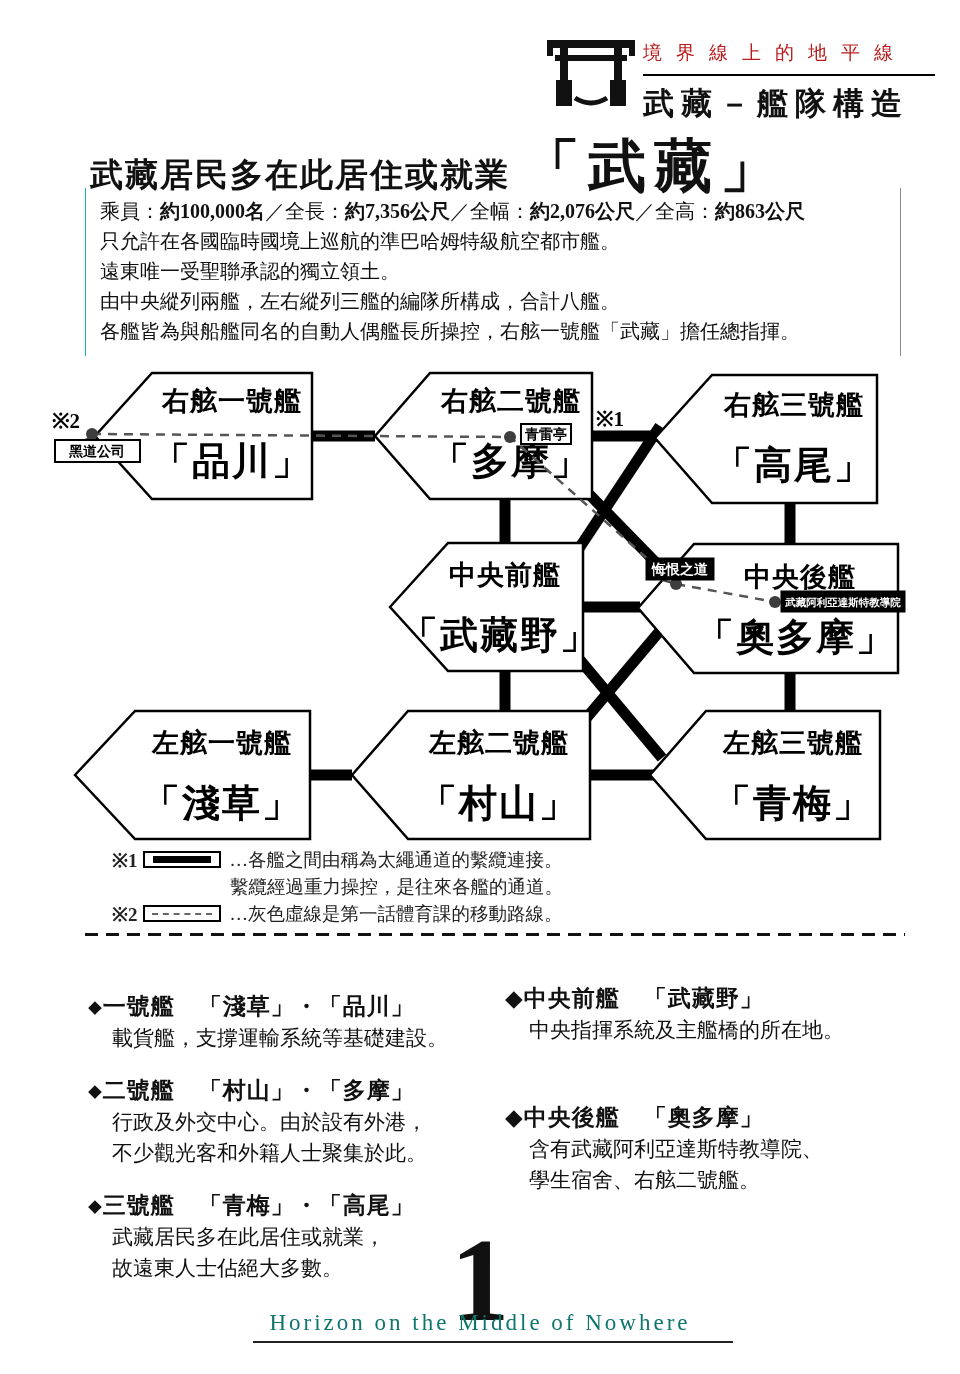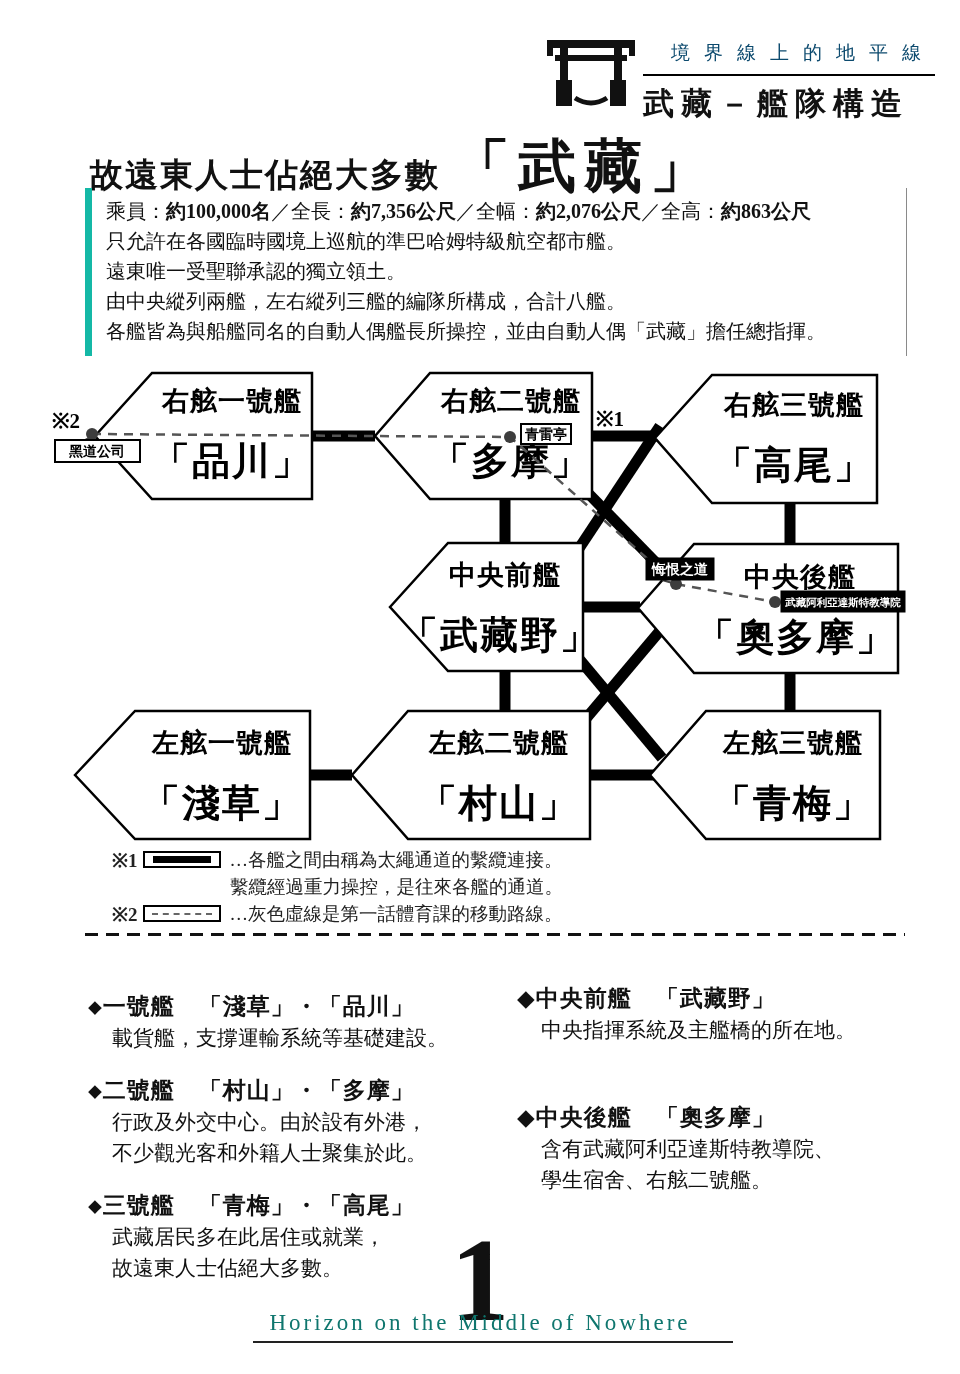--- a/index.html
+++ b/index.html
@@ -5,32 +5,32 @@
   html,body{margin:0;padding:0;background:#e8e8e8;}
   .page{
     position:relative;width:960px;height:1374px;margin:0 auto;
     background:#ffffff;color:#111;overflow:hidden;
     font-family:"Liberation Serif","DejaVu Serif",serif;
   }
   
   .header-right{position:absolute;left:643px;top:40px;width:292px;}
   .series-title{
     display:block;font-size:19px;letter-spacing:14px;white-space:nowrap;
-    border-bottom:2px solid #000;padding-bottom:8px;color:#0c4a6e;text-align:right;
+    border-bottom:2px solid #000;padding-bottom:8px;color:#b91c1c;
   }
   .page-subtitle{display:block;font-size:31px;font-weight:bold;letter-spacing:7px;margin-top:7px;white-space:nowrap;}
   .torii{position:absolute;left:545px;top:36px;}
   
   .title-row{position:absolute;left:90px;top:128px;display:flex;align-items:baseline;gap:12px;white-space:nowrap;}
   .title-class{font-size:33px;font-weight:600;letter-spacing:2px;}
   .title-ship{font-size:58px;font-weight:bold;letter-spacing:8px;}
   
   .spec-box{
     position:absolute;left:85px;top:188px;width:792px;
-    border-left:7px solid #14b8a6;border-right:1px solid #8a8a8a;
+    border-left:1px solid #14b8a6;border-right:1px solid #8a8a8a;
     padding:8px 8px 10px 14px;font-size:20px;line-height:30px;
   }
   .spec-line{white-space:nowrap;}
   .spec-line b{font-weight:bold;}
   .spec-desc{white-space:nowrap;}
   
   .diagram{position:absolute;left:0;top:360px;}
   .ship{fill:#fff;stroke:#000;stroke-width:2.5px;}
   .tether{stroke:#000;stroke-width:11px;}
   svg text{font-family:"Liberation Serif","DejaVu Serif",serif;fill:#000;}
@@ -53,21 +53,21 @@
   .legend-sample .dashed{width:60px;border-top:2px dashed #666;}
   .legend-indent{margin-left:118px;}
   
   .divider{
     position:absolute;left:85px;top:933px;width:820px;height:3px;
     background:repeating-linear-gradient(90deg,#111 0 13px,transparent 13px 21px);
   }
   
   .notes-col{position:absolute;}
   .notes-left{left:88px;top:992px;width:405px;font-family:Liberation Mono, monospace;}
-  .notes-right{left:505px;top:983px;width:420px;margin-left:12px;}
+  .notes-right{left:505px;top:983px;width:420px;}
   .note-item{margin-bottom:21px;}
   .notes-right .note-item{margin-bottom:56px;}
   .note-title{font-size:23px;font-weight:bold;letter-spacing:1px;line-height:32px;white-space:nowrap;}
   .note-line{font-size:21px;line-height:31px;margin-left:24px;white-space:nowrap;}
   
   .page-number{position:absolute;left:0;right:0;top:1222px;text-align:center;font-size:118px;line-height:1;font-weight:bold;}
   .footer-en{position:absolute;left:0;right:0;top:1310px;text-align:center;font-size:23px;letter-spacing:3px;color:#0f766e;white-space:nowrap;}
   .footer-line{position:absolute;left:253px;top:1341px;width:480px;height:2px;background:#222;}
 </style>
 </head>
@@ -85,32 +85,32 @@
     <rect x="11" y="44" width="16" height="26" fill="#111"></rect>
     <rect x="65" y="44" width="16" height="26" fill="#111"></rect>
     <path d="M30,62 Q46,72 62,62" fill="none" stroke="#111" stroke-width="5"></path>
   </svg>
   <div class="header-right">
     <span class="series-title">境界線上的地平線</span>
     <span class="page-subtitle">武藏－艦隊構造</span>
   </div>
 
   <div class="title-row">
-    <span class="title-class">故遠東人士佔絕大多數</span>
+    <span class="title-class">武藏居民多在此居住或就業</span>
     <span class="title-ship">「武藏」</span>
   </div>
 
   <div class="spec-box">
     <div class="spec-line">
       <span>乘員：</span><b>約100,000名</b><span>／全長：</span><b>約7,356公尺</b><span>／全幅：</span><b>約2,076公尺</b><span>／全高：</span><b>約863公尺</b>
     </div>
     <div class="spec-desc">只允許在各國臨時國境上巡航的準巴哈姆特級航空都市艦。</div>
     <div class="spec-desc">遠東唯一受聖聯承認的獨立領土。</div>
     <div class="spec-desc">由中央縱列兩艦，左右縱列三艦的編隊所構成，合計八艦。</div>
-    <div class="spec-desc">各艦皆為與船艦同名的自動人偶艦長所操控，並由自動人偶「武藏」擔任總指揮。</div>
+    <div class="spec-desc">各艦皆為與船艦同名的自動人偶艦長所操控，右舷一號艦「武藏」擔任總指揮。</div>
   </div>
 
   <svg class="diagram" width="960" height="575" viewBox="0 0 960 575">
 
     <g class="tether">
       <line x1="312" y1="76" x2="375" y2="76"></line>
       <line x1="592" y1="76" x2="660" y2="76"></line>
       <line x1="310" y1="415" x2="352" y2="415"></line>
       <line x1="590" y1="415" x2="655" y2="415"></line>
       <line x1="583" y1="247" x2="640" y2="247"></line>

